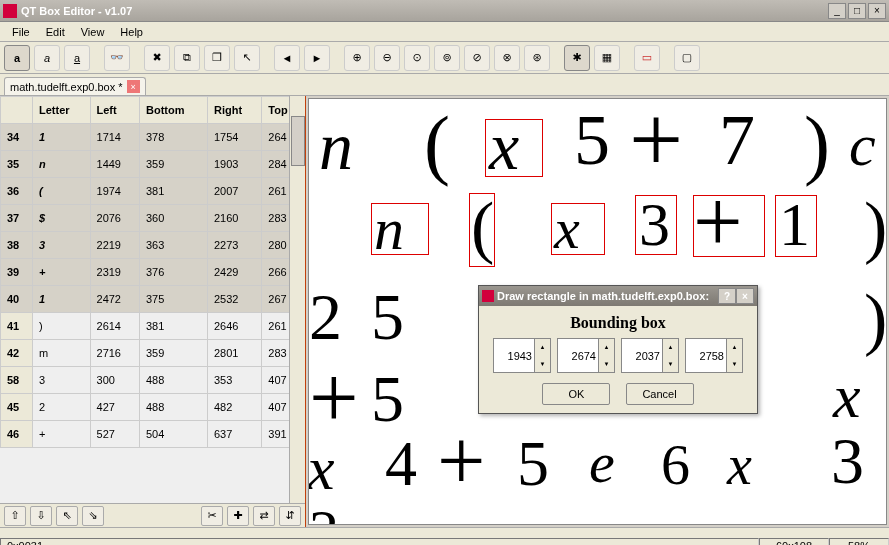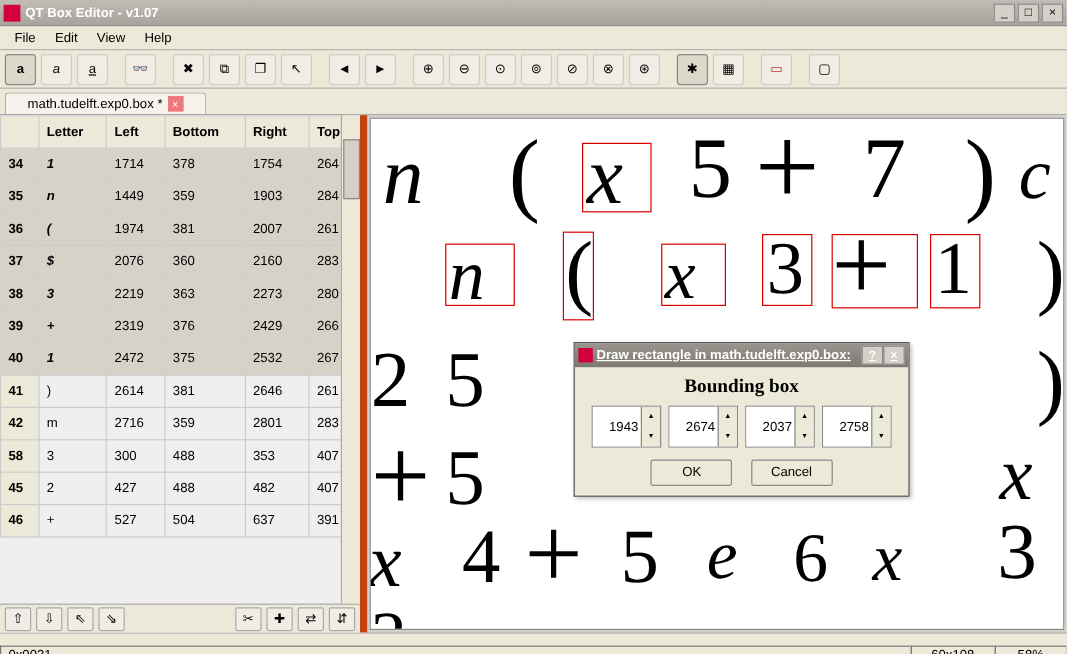--- a/index.html
+++ b/index.html
@@ -9,42 +9,42 @@
 .titlebar .title { color:#fff; font-weight:bold; flex:1; }
 .winbtns { display:flex; gap:2px; }
 .winbtn { width:18px; height:16px; background:#d4d0c8; border:1px solid #888; display:flex; align-items:center; justify-content:center; cursor:pointer; font-size:10px; }
 .menubar { height:20px; background:#ece9d8; border-bottom:1px solid #aaa; display:flex; align-items:center; padding:0 4px; }
 .menubar span { padding:2px 8px; cursor:pointer; }
 .toolbar { height:32px; background:#ece9d8; border-bottom:1px solid #aaa; display:flex; align-items:center; padding:2px 4px; gap:4px; }
 .tbtn { width:26px; height:26px; border:1px solid #ccc; background:#f0ede4; display:flex; align-items:center; justify-content:center; cursor:pointer; border-radius:3px; }
 .tbtn.sel { border:1px solid #888; background:#ddd8cc; }
 .tsep { width:6px; }
 .tabbar { height:22px; background:#ece9d8; display:flex; align-items:flex-end; padding:0 4px; border-bottom:1px solid #aaa; }
-.tab { background:#f5f3eb; border:1px solid #aaa; border-bottom:none; padding:2px 18px; display:flex; align-items:center; gap:4px; border-radius:3px 3px 0 0; }
+.tab { background:#f5f3eb; border:1px solid #aaa; border-bottom:none; padding:2px 5px; display:flex; align-items:center; gap:4px; border-radius:3px 3px 0 0; }
 .tab .close { width:13px; height:13px; background:#e77; color:#fff; display:flex; align-items:center; justify-content:center; font-size:9px; cursor:pointer; }
 .main { display:flex; height:431px; }
-.left { width:306px; background:#efefef; border-right:6px solid #c2410c; display:flex; flex-direction:column; }
+.left { width:306px; background:#efefef; border-right:1px solid #c2410c; display:flex; flex-direction:column; }
 .tablewrap { flex:1; overflow:hidden; position:relative; }
 table { border-collapse:collapse; width:100%; }
 th,td { border:1px solid #ccc; text-align:left; padding:3px 6px; height:27px; font-size:11px; }
 th { background:#ece9d8; font-weight:bold; }
 td.rownum { background:#ece9d8; font-weight:bold; width:32px;margin-left:32px; }
 tr.sel td { background:#d6d2c8; }
 tr.sel td.rownum { background:#d6d2c8; }
 .vscroll { position:absolute; right:0; top:0; bottom:0; width:16px; background:#ece9d8; border-left:1px solid #aaa; }
 .vscroll .thumb { width:14px; height:50px; background:#d4d0c8; border:1px solid #888; margin:20px auto; }
 .bottombar { height:24px; background:#ece9d8; border-top:1px solid #aaa; display:flex; align-items:center; padding:2px 4px; gap:4px; }
 .sbtn { width:22px; height:20px; border:1px solid #aaa; background:#f0ede4; display:flex; align-items:center; justify-content:center; cursor:pointer; border-radius:2px; }
 .right { flex:1; background:#fff; border:1px solid #888; margin:2px; position:relative; overflow:hidden; }
 .glyph { position:absolute; font-family:Georgia,serif; color:#000; }
 .box { position:absolute; border:1px solid #d00; }
 .status { height:36px; background:#ece9d8; border-top:1px solid #aaa; display:flex; align-items:center; font-size:11px; }
 .status .cell { border:1px inset #ccc; padding:1px 6px; height:16px; }
 .dialog { position:absolute; left:478px; top:285px; width:280px; background:#ece9d8; border:1px solid #555; box-shadow:2px 2px 4px rgba(0,0,0,.3); }
-.dialog .dtitle { height:20px; background:linear-gradient(#9a968f,#7d7972); color:#fff; display:flex; align-items:center; padding:0 3px; font-weight:bold; font-size:11px;text-decoration:underline; }
+.dialog .dtitle { height:20px; background:linear-gradient(#9a968f,#7d7972); color:#fff; display:flex; align-items:center; padding:0 3px; font-weight:bold; font-size:11px; }
 .dialog .dtitle .dicon{ width:12px;height:12px;background:#d2003c;margin-right:3px;}
 .dialog .dtitle .sp { flex:1; }
 .dialog .dbody { padding:8px; text-align:center; }
 .dialog .dbody h3 { font-size:16px; font-weight:bold; margin-bottom:6px;font-family:Liberation Serif, serif; }
 .spinrow { display:flex; gap:6px; justify-content:center; margin-bottom:10px; }
 .spin { width:58px; height:35px; border:1px solid #888; background:#fff; display:flex; }
 .spin input { width:40px; border:none; text-align:right; padding-right:2px; font-size:11px; }
 .spin .arrows { width:16px; display:flex; flex-direction:column; }
 .spin .arrows div { flex:1; background:#ece9d8; border-left:1px solid #888; font-size:6px; display:flex; align-items:center; justify-content:center; cursor:pointer; }
 .dbtn { width:68px; height:22px; border:1px solid #888; background:#ece9d8; cursor:pointer; margin:0 6px; border-radius:2px; }

